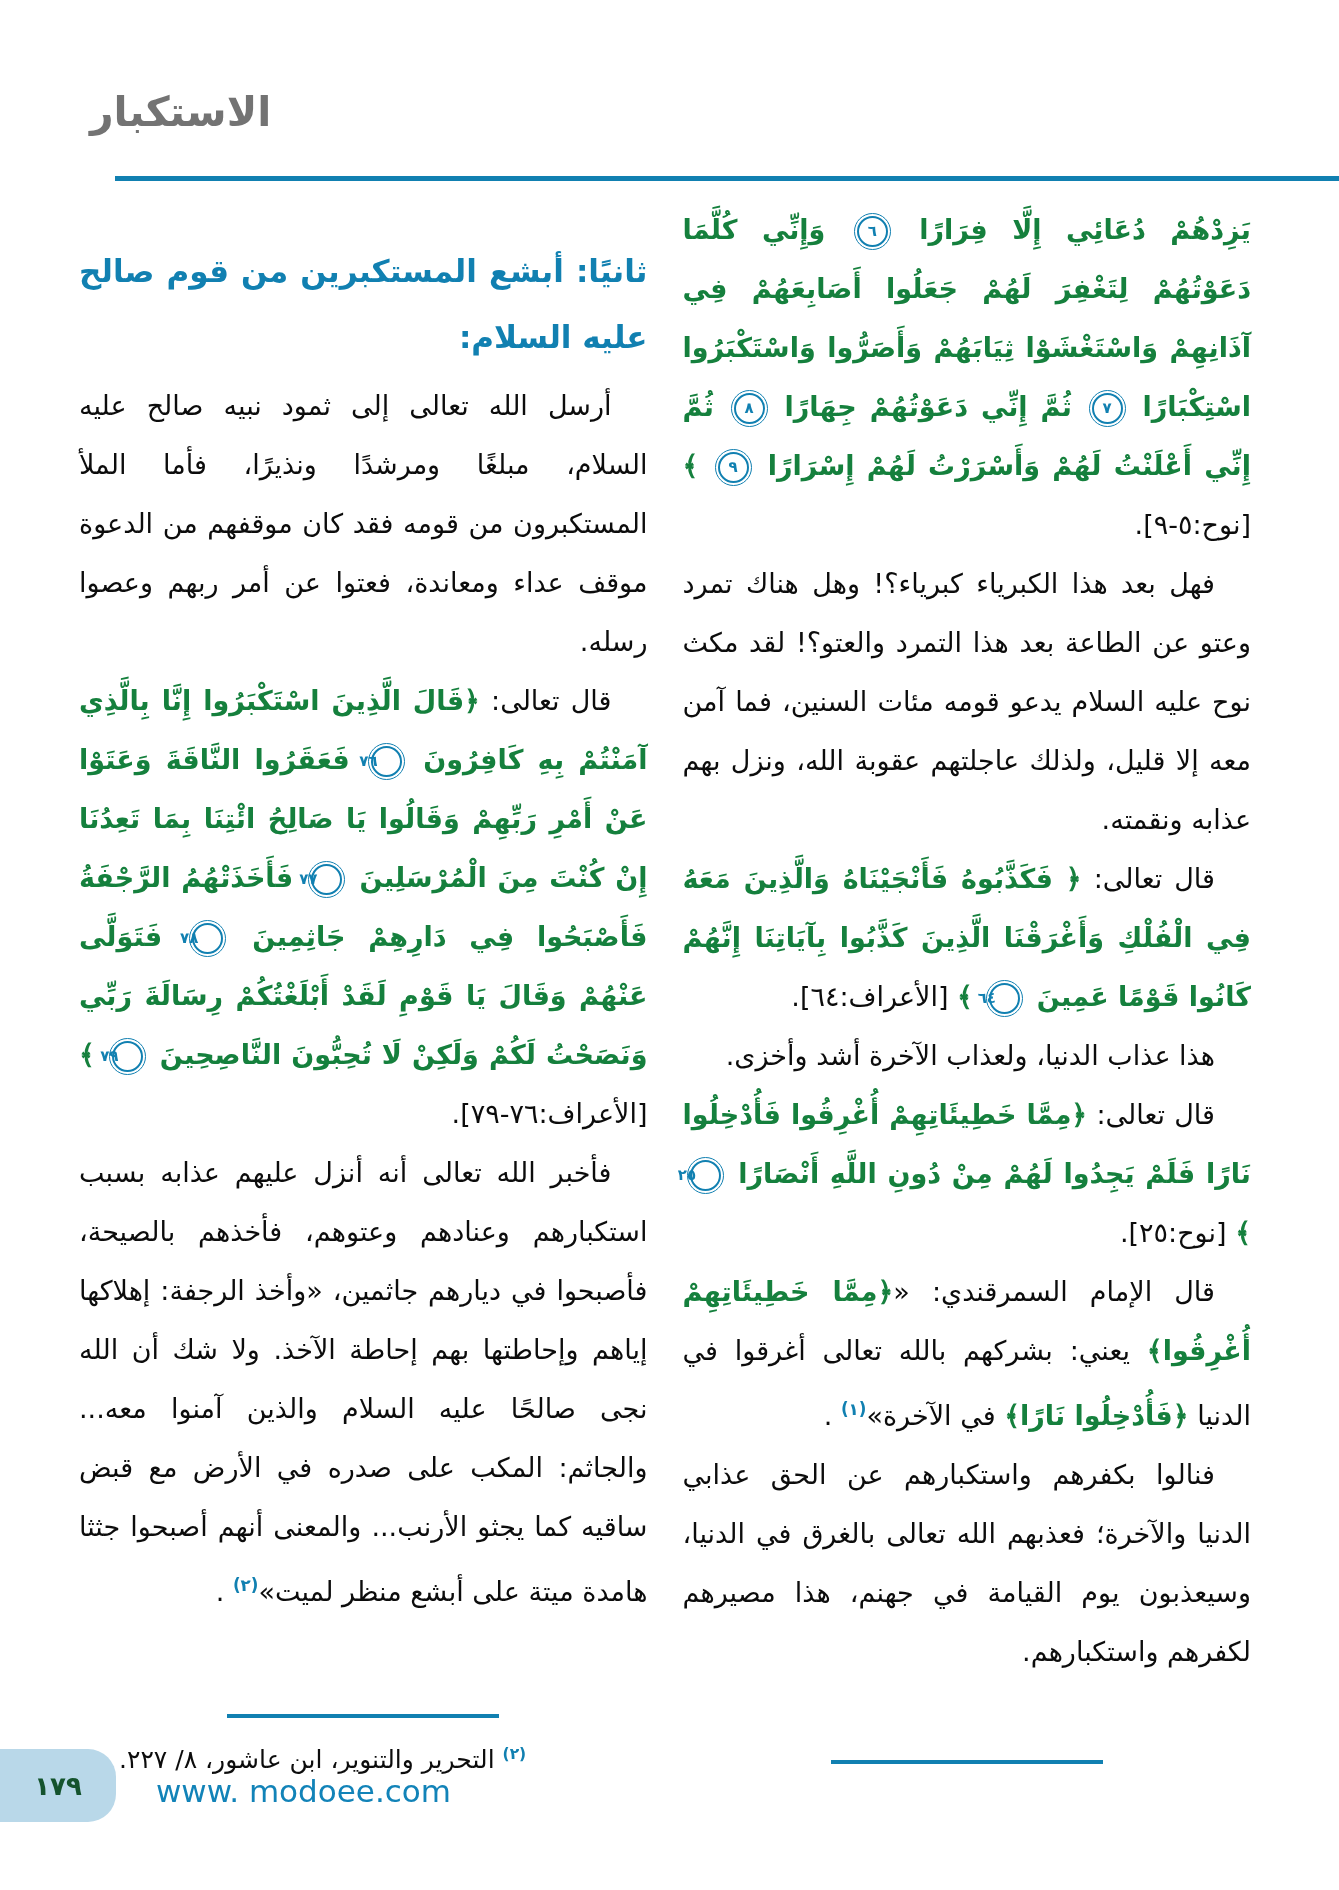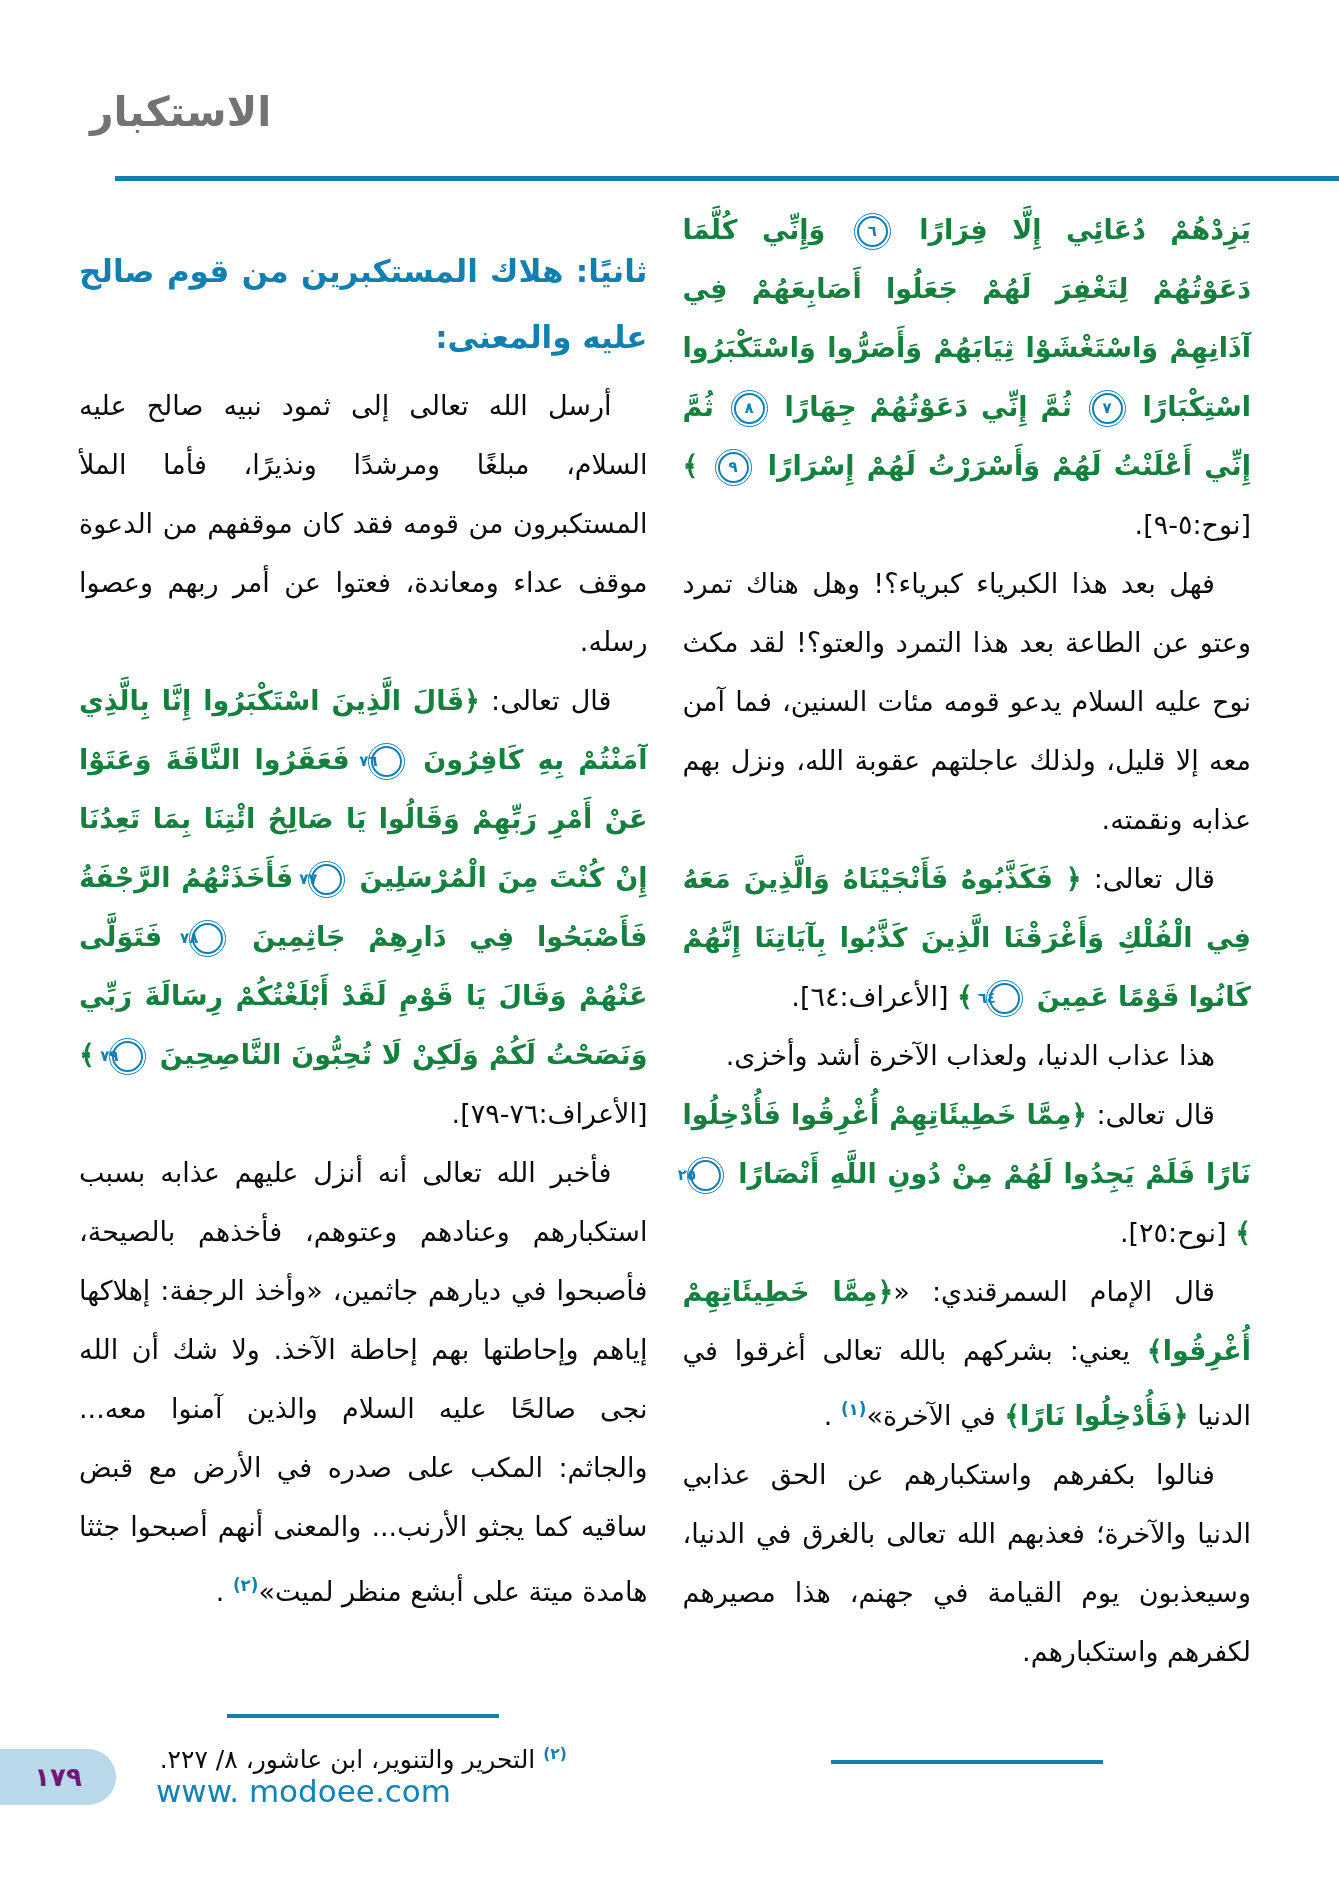--- a/index.html
+++ b/index.html
@@ -23,26 +23,26 @@
   .run-q{color:#15803d;font-weight:bold;}
   .run-f{color:#1180b1;font-weight:bold;font-size:0.62em;vertical-align:super;}
   .run-a{display:inline-flex;align-items:center;justify-content:center;
          width:27px;height:27px;margin:0 7px;border:2px solid #1180b1;border-radius:50%;
          outline:1px solid #1180b1;outline-offset:2px;
          color:#1180b1;font-size:15px;font-weight:bold;vertical-align:middle;line-height:1;}
 
   
   .footnote{margin-top:auto;}
   .fn-rule{width:272px;height:4px;background:#1180b1;margin:0 auto 16px auto;}
-  .fn-text{margin:0;font-size:25px;line-height:40px;text-align:center;padding:0 40px;}
+  .fn-text{margin:0;font-size:25px;line-height:40px;text-align:left;padding:0 40px;}
 
   
-  .page-pill{position:absolute;left:0;top:1749px;width:116px;height:56px;background:#b9d8e9;
+  .page-pill{position:absolute;left:0;top:1749px;width:116px;height:73px;background:#b9d8e9;
              border-radius:0 28px 28px 0;display:flex;align-items:center;justify-content:center;
-             color:#701a75;font-size:26px;font-weight:bold;}
+             color:#14532d;font-size:26px;font-weight:bold;}
   .website{position:absolute;left:156px;top:1773px;font-size:31px;color:#1283b8;direction:ltr;}
 </style>
 </head>
 <body>
 
 <div class="page">
 
   <h1 class="header-title">الاستكبار</h1>
   <div class="title-rule"></div>
 
@@ -55,21 +55,21 @@
       <p class="para indent"><span class="run-t">هذا عذاب الدنيا، ولعذاب الآخرة أشد وأخزى.</span></p>
       <p class="para indent"><span class="run-t">قال تعالى: </span><span class="run-q">﴿مِمَّا خَطِيئَاتِهِمْ أُغْرِقُوا فَأُدْخِلُوا نَارًا فَلَمْ يَجِدُوا لَهُمْ مِنْ دُونِ اللَّهِ أَنْصَارًا </span><span class="run-a">٢٥</span><span class="run-q"> ﴾</span><span class="run-t"> [نوح:٢٥].</span></p>
       <p class="para indent"><span class="run-t">قال الإمام السمرقندي: «</span><span class="run-q">﴿مِمَّا خَطِيئَاتِهِمْ أُغْرِقُوا﴾</span><span class="run-t"> يعني: بشركهم بالله تعالى أغرقوا في الدنيا </span><span class="run-q">﴿فَأُدْخِلُوا نَارًا﴾</span><span class="run-t"> في الآخرة»</span><span class="run-f">(١)</span><span class="run-t"> .</span></p>
       <p class="para indent"><span class="run-t">فنالوا بكفرهم واستكبارهم عن الحق عذابي الدنيا والآخرة؛ فعذبهم الله تعالى بالغرق في الدنيا، وسيعذبون يوم القيامة في جهنم، هذا مصيرهم لكفرهم واستكبارهم.</span></p>
       <div class="footnote">
         <div class="fn-rule"></div>
       </div>
     </section>
 
     <section class="col col-left">
-      <h2 class="subheading">ثانيًا: هلاك المستكبرين من قوم صالح عليه والمعنى:</h2>
+      <h2 class="subheading">ثانيًا: أبشع المستكبرين من قوم صالح عليه السلام:</h2>
       <p class="para indent"><span class="run-t">أرسل الله تعالى إلى ثمود نبيه صالح عليه السلام، مبلغًا ومرشدًا ونذيرًا، فأما الملأ المستكبرون من قومه فقد كان موقفهم من الدعوة موقف عداء ومعاندة، فعتوا عن أمر ربهم وعصوا رسله.</span></p>
       <p class="para indent"><span class="run-t">قال تعالى: </span><span class="run-q">﴿قَالَ الَّذِينَ اسْتَكْبَرُوا إِنَّا بِالَّذِي آمَنْتُمْ بِهِ كَافِرُونَ </span><span class="run-a">٧٦</span><span class="run-q"> فَعَقَرُوا النَّاقَةَ وَعَتَوْا عَنْ أَمْرِ رَبِّهِمْ وَقَالُوا يَا صَالِحُ ائْتِنَا بِمَا تَعِدُنَا إِنْ كُنْتَ مِنَ الْمُرْسَلِينَ </span><span class="run-a">٧٧</span><span class="run-q"> فَأَخَذَتْهُمُ الرَّجْفَةُ فَأَصْبَحُوا فِي دَارِهِمْ جَاثِمِينَ </span><span class="run-a">٧٨</span><span class="run-q"> فَتَوَلَّى عَنْهُمْ وَقَالَ يَا قَوْمِ لَقَدْ أَبْلَغْتُكُمْ رِسَالَةَ رَبِّي وَنَصَحْتُ لَكُمْ وَلَكِنْ لَا تُحِبُّونَ النَّاصِحِينَ </span><span class="run-a">٧٩</span><span class="run-q"> ﴾</span><span class="run-t"> [الأعراف:٧٦-٧٩].</span></p>
       <p class="para indent"><span class="run-t">فأخبر الله تعالى أنه أنزل عليهم عذابه بسبب استكبارهم وعنادهم وعتوهم، فأخذهم بالصيحة، فأصبحوا في ديارهم جاثمين، «وأخذ الرجفة: إهلاكها إياهم وإحاطتها بهم إحاطة الآخذ. ولا شك أن الله نجى صالحًا عليه السلام والذين آمنوا معه... والجاثم: المكب على صدره في الأرض مع قبض ساقيه كما يجثو الأرنب... والمعنى أنهم أصبحوا جثثا هامدة ميتة على أبشع منظر لميت»</span><span class="run-f">(٢)</span><span class="run-t"> .</span></p>
       <div class="footnote">
         <div class="fn-rule"></div>
         <p class="fn-text"><span class="run-f">(٢)</span><span class="run-t"> التحرير والتنوير، ابن عاشور، ٨/ ٢٢٧.</span></p>
       </div>
     </section>
 
   </main>

